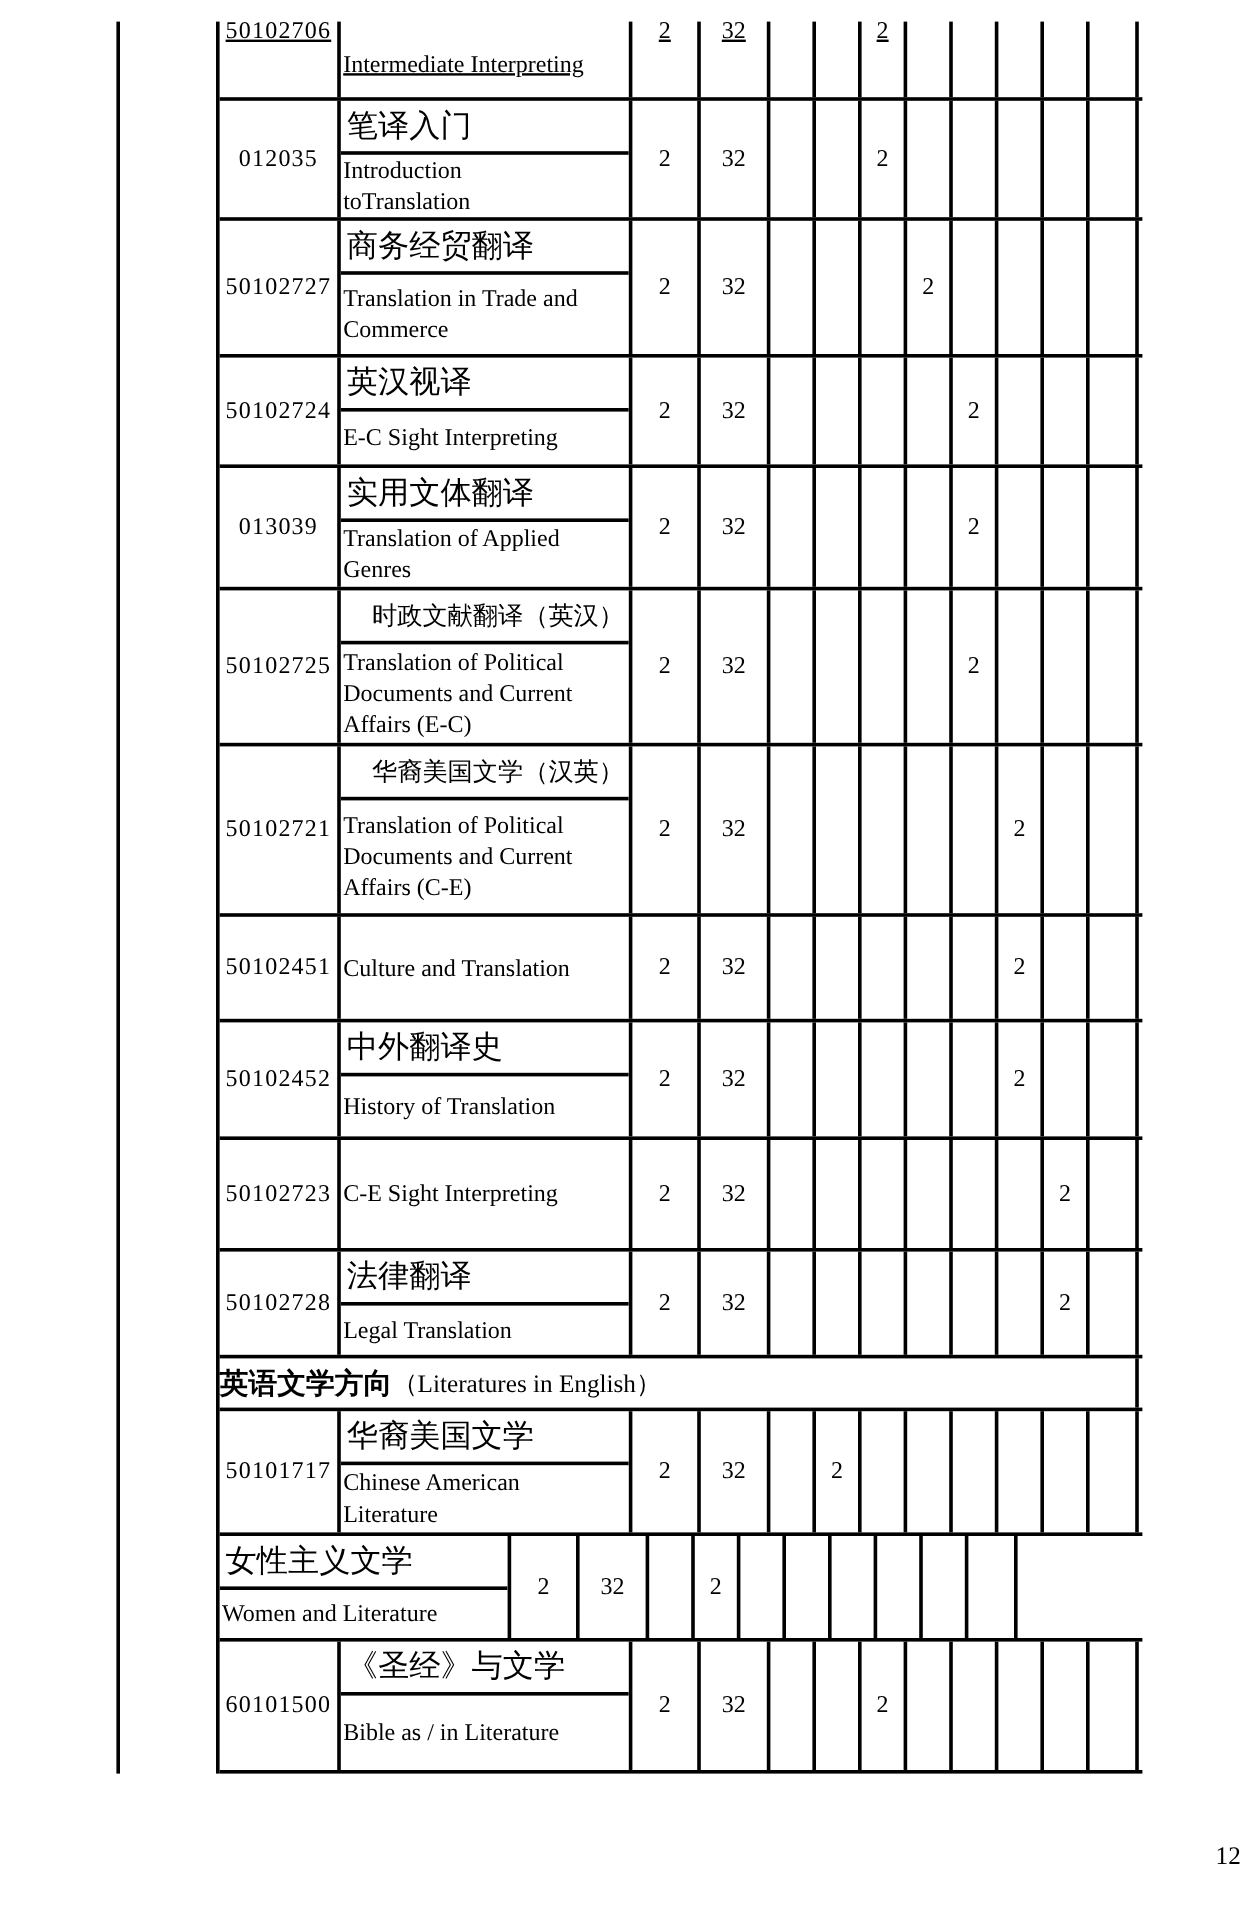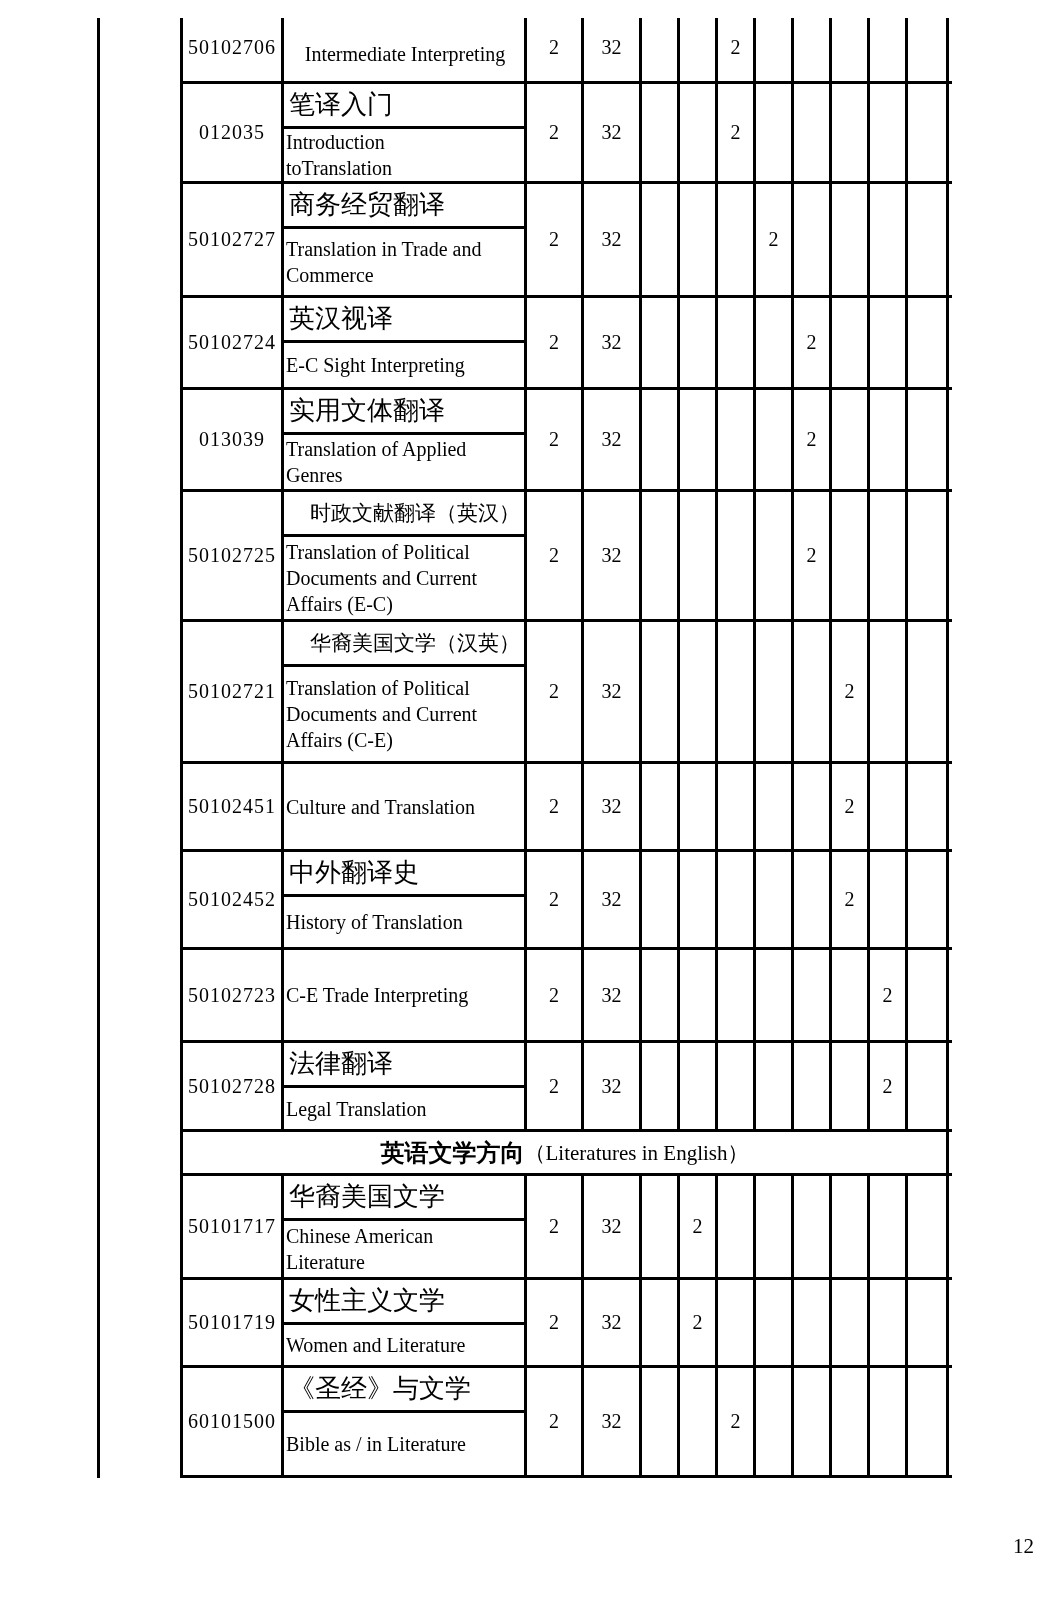--- a/index.html
+++ b/index.html
@@ -15,27 +15,27 @@
   .c-name{width:243px;display:flex;flex-direction:column;align-items:stretch;justify-content:flex-start;text-align:left;}
   .c-credit{width:57px;font-size:20px;}
   .c-hours{width:58px;font-size:20px;}
   .c-sem{width:38px;font-size:20px;}
   .c-sem.last{width:41px;}
   .cn{box-sizing:border-box;height:45px;border-bottom:3px solid #000;font-size:26px;line-height:41px;
       padding-left:5px;white-space:nowrap;overflow:hidden;}
   .cn.small{font-size:21px;line-height:42px;padding-left:26px;}
   .en{flex:1;display:flex;align-items:center;padding-left:2px;font-size:20px;line-height:26px;white-space:pre-line;}
   
-  .r1 .cell{align-items:center;}
+  .r1 .cell{align-items:flex-start;text-decoration:underline;}
   .r1 .num{display:block;width:100%;margin-top:-6px;line-height:28px;text-align:center;font-size:20px;}
   .cn-stub{box-sizing:content-box;height:5px;border-bottom:3px solid #000;}
   
   .hdr{height:44px;}
   .c-full{width:766px;border-right:3px solid #000;box-sizing:border-box;display:flex;align-items:center;
-          justify-content:center;}
+          }
   .hdr-cn{font-weight:bold;font-size:24px;}
   .hdr-en{font-size:21px;}
   .pagenum{position:absolute;top:1534px;left:0;width:1034px;text-align:right;font-size:21px;}
 </style>
 </head>
 <body>
 
 <div class="page">
   <div class="sheet">
     <div class="rail"></div>
@@ -227,21 +227,21 @@
         <div class="cell c-sem"></div>
         <div class="cell c-sem"></div>
         <div class="cell c-sem">2</div>
         <div class="cell c-sem"></div>
         <div class="cell c-sem last"></div>
       </div>
 
       <div class="row" style="height:93px">
         <div class="cell c-code">50102723</div>
         <div class="cell c-name">
-          <div class="en">C-E Trade Interpreting</div>
+          <div class="en">C-E Sight Interpreting</div>
         </div>
         <div class="cell c-credit">2</div>
         <div class="cell c-hours">32</div>
         <div class="cell c-sem"></div>
         <div class="cell c-sem"></div>
         <div class="cell c-sem"></div>
         <div class="cell c-sem"></div>
         <div class="cell c-sem"></div>
         <div class="cell c-sem"></div>
         <div class="cell c-sem">2</div>
@@ -286,21 +286,20 @@
         <div class="cell c-sem">2</div>
         <div class="cell c-sem"></div>
         <div class="cell c-sem"></div>
         <div class="cell c-sem"></div>
         <div class="cell c-sem"></div>
         <div class="cell c-sem"></div>
         <div class="cell c-sem last"></div>
       </div>
 
       <div class="row" style="height:88px">
-        <div class="cell c-code">50101719</div>
         <div class="cell c-name">
           <div class="cn">女性主义文学</div>
           <div class="en">Women and Literature</div>
         </div>
         <div class="cell c-credit">2</div>
         <div class="cell c-hours">32</div>
         <div class="cell c-sem"></div>
         <div class="cell c-sem">2</div>
         <div class="cell c-sem"></div>
         <div class="cell c-sem"></div>

